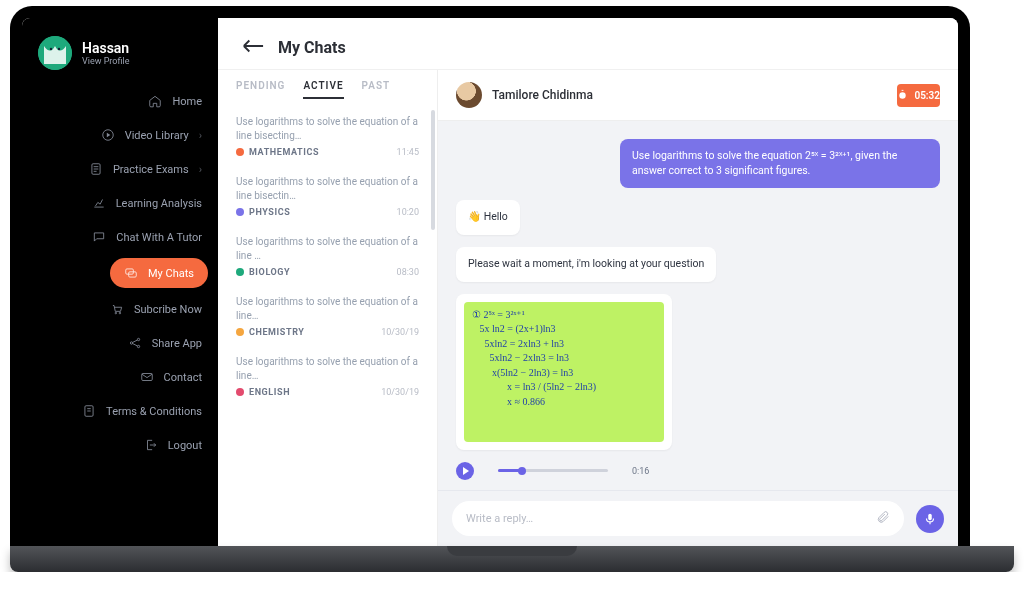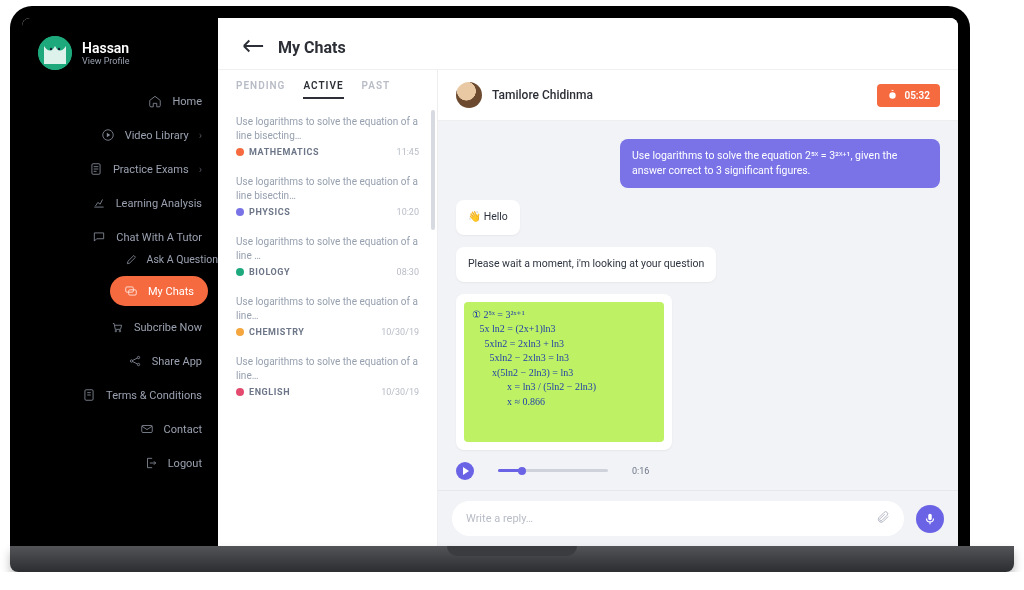--- a/index.html
+++ b/index.html
@@ -44,21 +44,21 @@
   .subject { font-size:9px; font-weight:700; letter-spacing:.6px; color:#6d7688; display:flex; align-items:center; gap:5px;}
   .dot { width:8px; height:8px; border-radius:50%; display:inline-block;}
   .time { font-size:9px; color:#b8bcc6;}
 
   
   .conv { flex:1; display:flex; flex-direction:column; min-width:0;}
   .conv-head { display:flex; align-items:center; gap:10px; padding: 12px 18px; border-bottom:1px solid #eee;}
   .conv-head .who { display:flex; align-items:center; gap:10px;justify-content:flex-end;}
   .conv-head .who .pic { width:26px; height:26px; border-radius:50%; background: radial-gradient(circle at 40% 35%, #e8c9a3 0 40%, #6b4a2f 42% 100%);}
   .conv-head .name { font-size:12px; color:#2c2f36; font-weight:500;}
-  .timer { margin-left:auto; background:#f56a3f; color:#fff; font-size:10px; font-weight:600; padding:5px 10px; border-radius:4px; display:flex; align-items:center; gap:6px;}
+  .timer { margin-left:auto; background:#f56a3f; color:#fff; font-size:10px; font-weight:600; padding:5px 0; border-radius:4px; display:flex; align-items:center; gap:6px;}
   .timer svg{width:11px;height:11px;fill:#fff}
 
   .messages { flex:1; background:#f2f3f6; padding: 18px; overflow:hidden; display:flex; flex-direction:column; gap:12px;}
   .bubble { max-width: 320px; padding:10px 12px; border-radius:8px; font-size:10.5px; line-height:1.4;}
   .bubble.right { align-self:flex-end; background:#7a73e8; color:#fff;}
   .bubble.left { align-self:flex-start; background:#fff; color:#2e3440; box-shadow:0 1px 2px rgba(0,0,0,.05);}
   .bubble.hello::before { content:"👋 "; }
   .bubble.img { padding:8px; }
   .mathimg { width:200px; height:140px; background:#bef264; border-radius:4px; padding:6px 8px; font-family: "Segoe Script","Comic Sans MS",cursive; color:#1f3fa8; font-size:10px; line-height:1.45; white-space:pre;}
   .audio { align-self:flex-start; display:flex; align-items:center; gap:24px; background:transparent; }
@@ -139,28 +139,20 @@
           <span>Learning Analysis</span>
         </div>
         <div class="nav-item">
           <span class="nav-icon">
                 <svg viewBox="0 0 24 24">
                   <path d="M4 5h16v10H8l-4 4z"></path>
                 </svg>
               </span>
           <span>Chat With A Tutor</span>
         </div>
-        <div class="nav-sub">
-          <span class="nav-icon">
-                <svg viewBox="0 0 24 24">
-                  <path d="M4 20l4-1 10-10-3-3L5 16z"></path>
-                </svg>
-              </span>
-          <span>Ask A Question</span>
-        </div>
         <div class="nav-item active">
           <span class="nav-icon">
                 <svg viewBox="0 0 24 24">
                   <rect x="3" y="5" width="13" height="9" rx="2"></rect>
                   <rect x="8" y="10" width="13" height="9" rx="2"></rect>
                 </svg>
               </span>
           <span>My Chats</span>
         </div>
         <div class="nav-item">
@@ -180,34 +172,34 @@
                   <circle cx="18" cy="6" r="2"></circle>
                   <circle cx="18" cy="18" r="2"></circle>
                   <path d="M8 11l8-4M8 13l8 4"></path>
                 </svg>
               </span>
           <span>Share App</span>
         </div>
         <div class="nav-item">
           <span class="nav-icon">
                 <svg viewBox="0 0 24 24">
+                  <rect x="3" y="6" width="18" height="12" rx="2"></rect>
+                  <path d="M3 7l9 6 9-6"></path>
+                </svg>
+              </span>
+          <span>Contact</span>
+        </div>
+        <div class="nav-item">
+          <span class="nav-icon">
+                <svg viewBox="0 0 24 24">
                   <rect x="5" y="3" width="14" height="18" rx="2"></rect>
                   <path d="M9 8h6M9 12h6"></path>
                 </svg>
               </span>
           <span>Terms &amp; Conditions</span>
-        </div>
-        <div class="nav-item">
-          <span class="nav-icon">
-                <svg viewBox="0 0 24 24">
-                  <rect x="3" y="6" width="18" height="12" rx="2"></rect>
-                  <path d="M3 7l9 6 9-6"></path>
-                </svg>
-              </span>
-          <span>Contact</span>
         </div>
         <div class="nav-item">
           <span class="nav-icon">
                 <svg viewBox="0 0 24 24">
                   <path d="M14 4h-8v16h8M10 12h10m0 0l-3-3m3 3l-3 3"></path>
                 </svg>
               </span>
           <span>Logout</span>
         </div>
       </nav>

